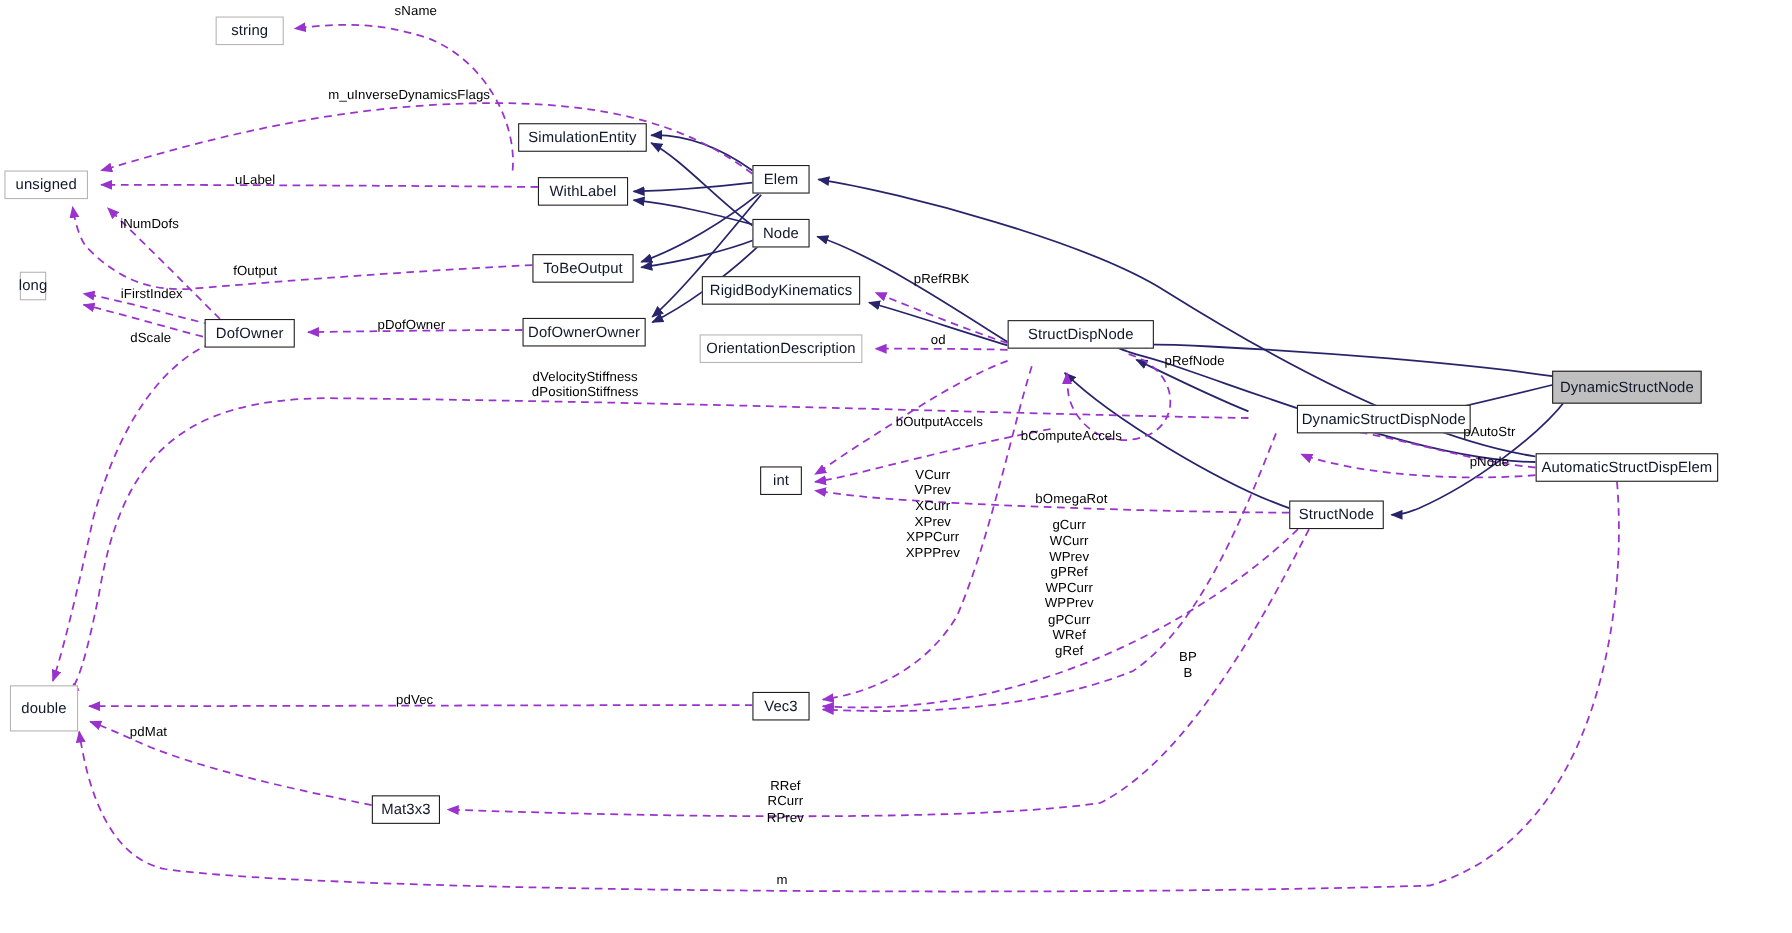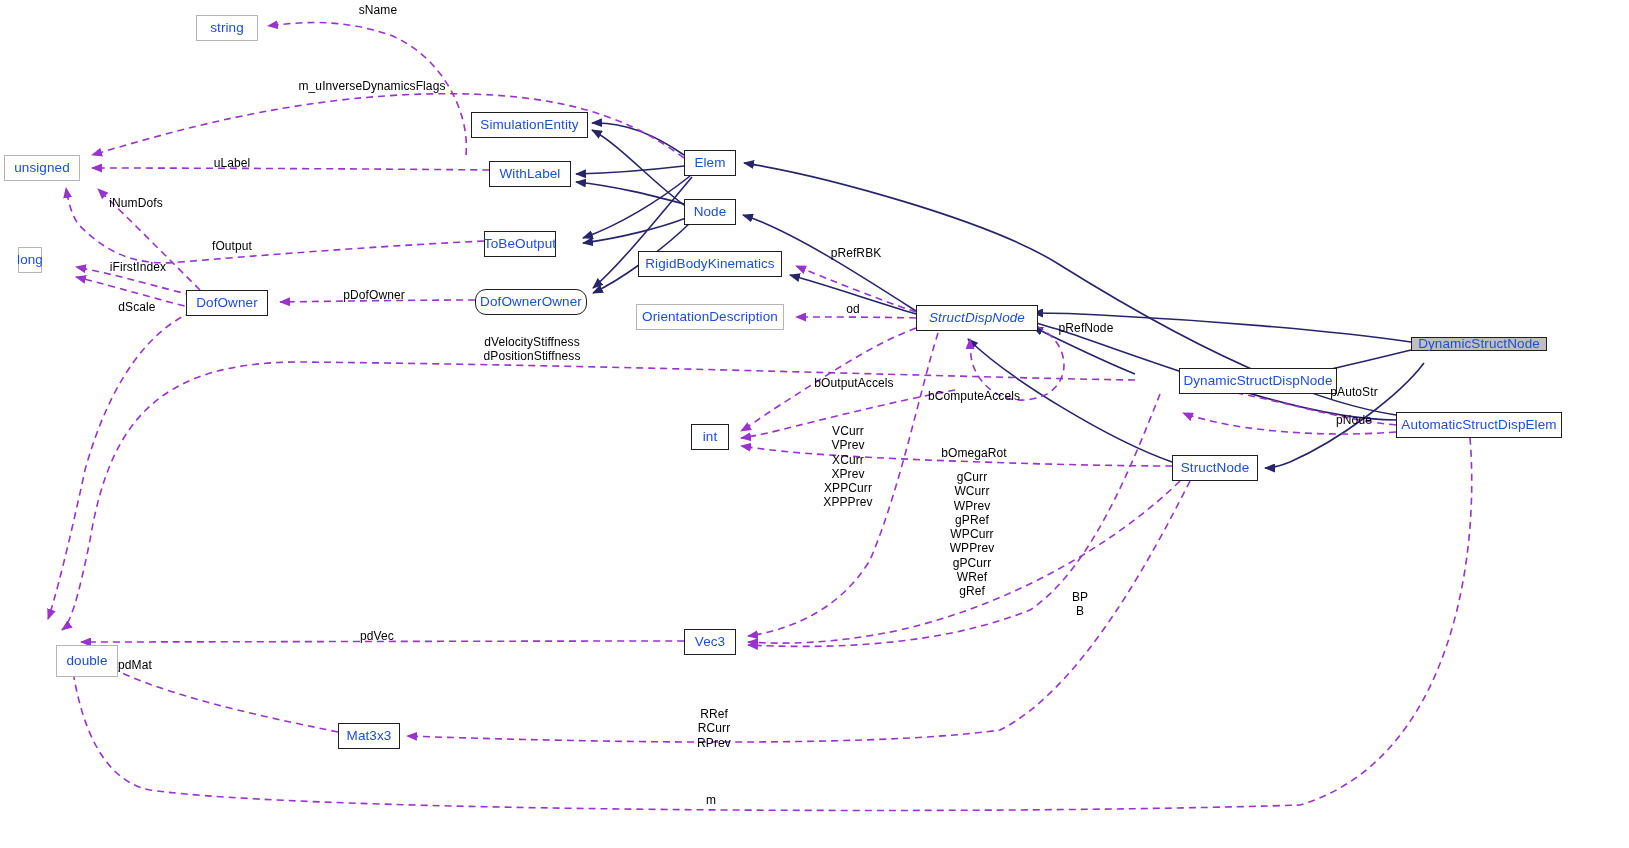--- a/index.html
+++ b/index.html
@@ -22,21 +22,21 @@
     width: 1629px;
     height: 848px;
   }
   .node-box {
     position: absolute;
     box-sizing: border-box;
     display: flex;
     align-items: center;
     justify-content: center;
     font-size: 13.5px;
-    color: #1d4ed8;
+    color: #0f172a;
     background: #ffffff;
     border: 1px solid #1f1f1f;
     white-space: nowrap;
     letter-spacing: 0.1px;
     line-height: 1;
   }
   .node-box.extern {
     border: 1px solid #b5b5b5;
   }
   .node-box.highlight {
@@ -155,69 +155,69 @@
 
   <div class="node-box extern" style="left:196px;top:15px;width:62px;height:26px;">
       <span>string</span>
     </div>
   <div class="node-box extern" style="left:4px;top:155px;width:76px;height:26px;">
       <span>unsigned</span>
     </div>
   <div class="node-box extern" style="left:18px;top:247px;width:24px;height:26px;">
       <span>long</span>
     </div>
-  <div class="node-box extern" style="left:9px;top:645px;width:62px;height:32px;margin-left:47px;">
+  <div class="node-box extern" style="left:9px;top:623px;width:62px;height:42px;">
       <span>double</span>
     </div>
   <div class="node-box" style="left:186px;top:290px;width:82px;height:26px;">
       <span>DofOwner</span>
     </div>
   <div class="node-box" style="left:338px;top:723px;width:62px;height:26px;">
       <span>Mat3x3</span>
     </div>
   <div class="node-box" style="left:471px;top:112px;width:117px;height:26px;">
       <span>SimulationEntity</span>
     </div>
   <div class="node-box" style="left:489px;top:161px;width:82px;height:26px;">
       <span>WithLabel</span>
     </div>
-  <div class="node-box" style="left:484px;top:231px;width:72px;height:26px;">
+  <div class="node-box" style="left:484px;top:231px;width:92px;height:26px;">
       <span>ToBeOutput</span>
     </div>
-  <div class="node-box" style="left:475px;top:289px;width:112px;height:26px;border-radius:11px;">
+  <div class="node-box" style="left:475px;top:289px;width:112px;height:26px;">
       <span>DofOwnerOwner</span>
     </div>
   <div class="node-box" style="left:684px;top:150px;width:52px;height:26px;">
       <span>Elem</span>
     </div>
   <div class="node-box" style="left:684px;top:199px;width:52px;height:26px;">
       <span>Node</span>
     </div>
   <div class="node-box" style="left:638px;top:251px;width:144px;height:26px;">
       <span>RigidBodyKinematics</span>
     </div>
   <div class="node-box extern" style="left:636px;top:304px;width:148px;height:26px;">
       <span>OrientationDescription</span>
     </div>
   <div class="node-box" style="left:691px;top:424px;width:38px;height:26px;">
       <span>int</span>
     </div>
   <div class="node-box" style="left:684px;top:629px;width:52px;height:26px;">
       <span>Vec3</span>
     </div>
-  <div class="node-box" style="left:916px;top:305px;width:122px;height:26px;font-style:italic;">
+  <div class="node-box" style="left:916px;top:291px;width:133px;height:26px;">
       <span>StructDispNode</span>
     </div>
   <div class="node-box" style="left:1135px;top:368px;width:158px;height:26px;margin-left:44px;">
       <span>DynamicStructDispNode</span>
     </div>
   <div class="node-box" style="left:1172px;top:455px;width:86px;height:26px;">
       <span>StructNode</span>
     </div>
-  <div class="node-box highlight" style="left:1411px;top:337px;width:136px;height:14px;">
+  <div class="node-box highlight" style="left:1411px;top:337px;width:136px;height:30px;">
       <span>DynamicStructNode</span>
     </div>
   <div class="node-box" style="left:1396px;top:412px;width:166px;height:26px;">
       <span>AutomaticStructDispElem</span>
     </div>
 
   <div class="edge-label" style="left:348px;top:3px;width:60px;">sName</div>
   <div class="edge-label" style="left:289px;top:79px;width:166px;">m_uInverseDynamicsFlags</div>
   <div class="edge-label" style="left:204px;top:156px;width:56px;">uLabel</div>
   <div class="edge-label" style="left:99px;top:196px;width:74px;">iNumDofs</div>

